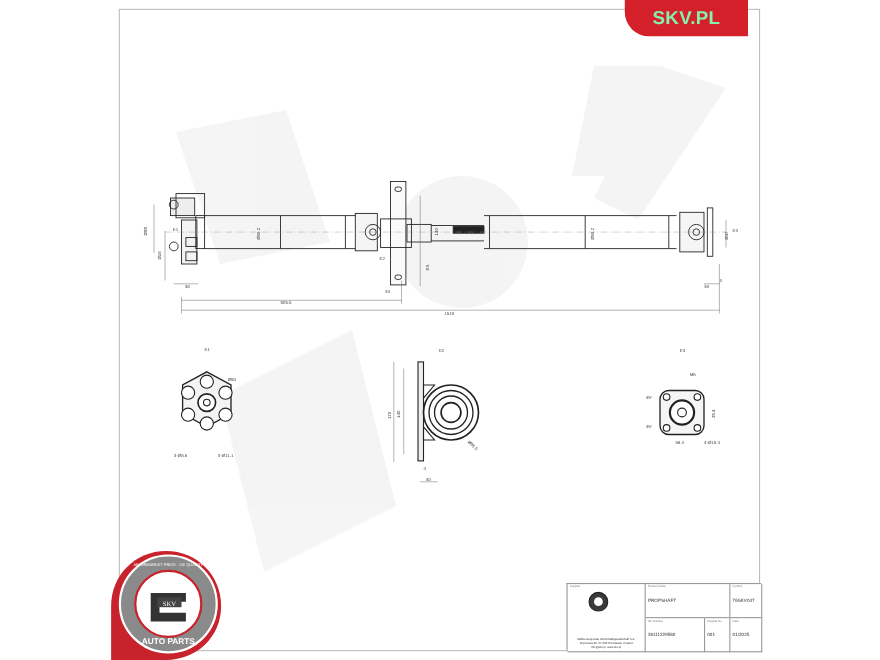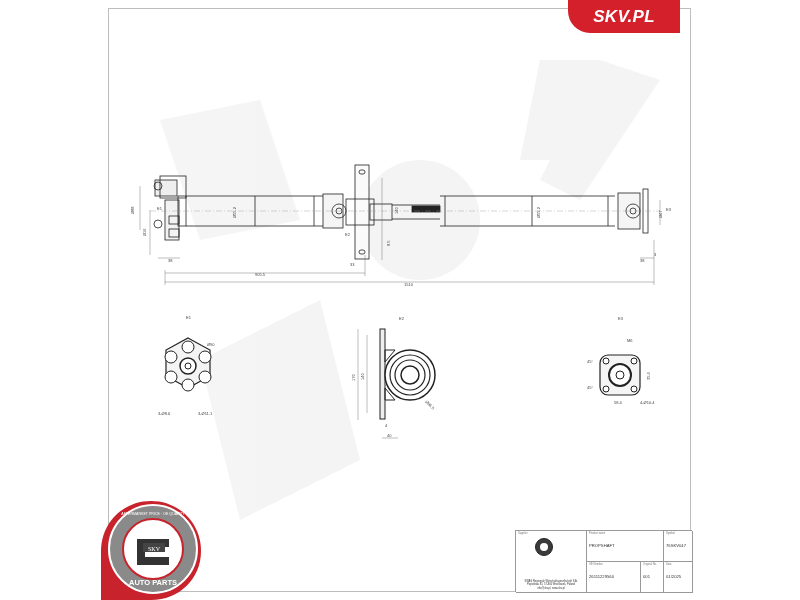--- a/index.html
+++ b/index.html
@@ -1,19 +1,19 @@
 <!DOCTYPE html>
 <html><head>
 <meta charset="utf-8">
 <style>
   html,body{margin:0;padding:0;background:#ffffff;}
   body{width:800px;height:600px;position:relative;overflow:hidden;font-family:"Liberation Sans",sans-serif;color:#333;}
   .frame{position:absolute;left:108px;top:8px;width:583px;height:584px;border:1px solid #bdbdbd;box-sizing:border-box;}
   .brand{position:absolute;left:568px;top:0;width:112px;height:33px;background:#d3202a;border-bottom-left-radius:22px;display:flex;align-items:center;justify-content:center;}
-  .brand span{color:#ffffff;font-weight:bold;font-style:italic;font-size:17px;letter-spacing:0.3px;}
+  .brand span{color:#86efac;font-weight:bold;font-size:17px;letter-spacing:0.3px;}
   svg.drawing{position:absolute;left:0;top:0;}
   .lbl{font-family:"Liberation Sans",sans-serif;font-size:4px;fill:#444;}
   .tb{position:absolute;left:515px;top:530px;width:177px;height:62px;border-top:1px solid #999;border-left:1px solid #999;box-sizing:border-box;background:#fff;}
   .cell{position:absolute;box-sizing:border-box;border-right:1px solid #999;border-bottom:1px solid #999;}
   .cell .k{position:absolute;left:2px;top:1px;font-size:2.6px;color:#777;}
   .cell .v{position:absolute;left:2px;top:12px;font-size:4.2px;color:#333;}
   .cell .addr{position:absolute;left:2px;right:2px;bottom:2px;font-size:2.6px;color:#333;text-align:center;line-height:3.4px;}
   .tb-logo{position:absolute;left:19px;top:7px;width:16px;height:16px;border-radius:50%;background:#3a3a3a;border:1px solid #222;}
   .tb-logo::after{content:"";position:absolute;left:4px;top:4px;width:8px;height:8px;border-radius:50%;background:#fff;}
   .badge{position:absolute;left:97px;top:493px;width:106px;height:107px;}

